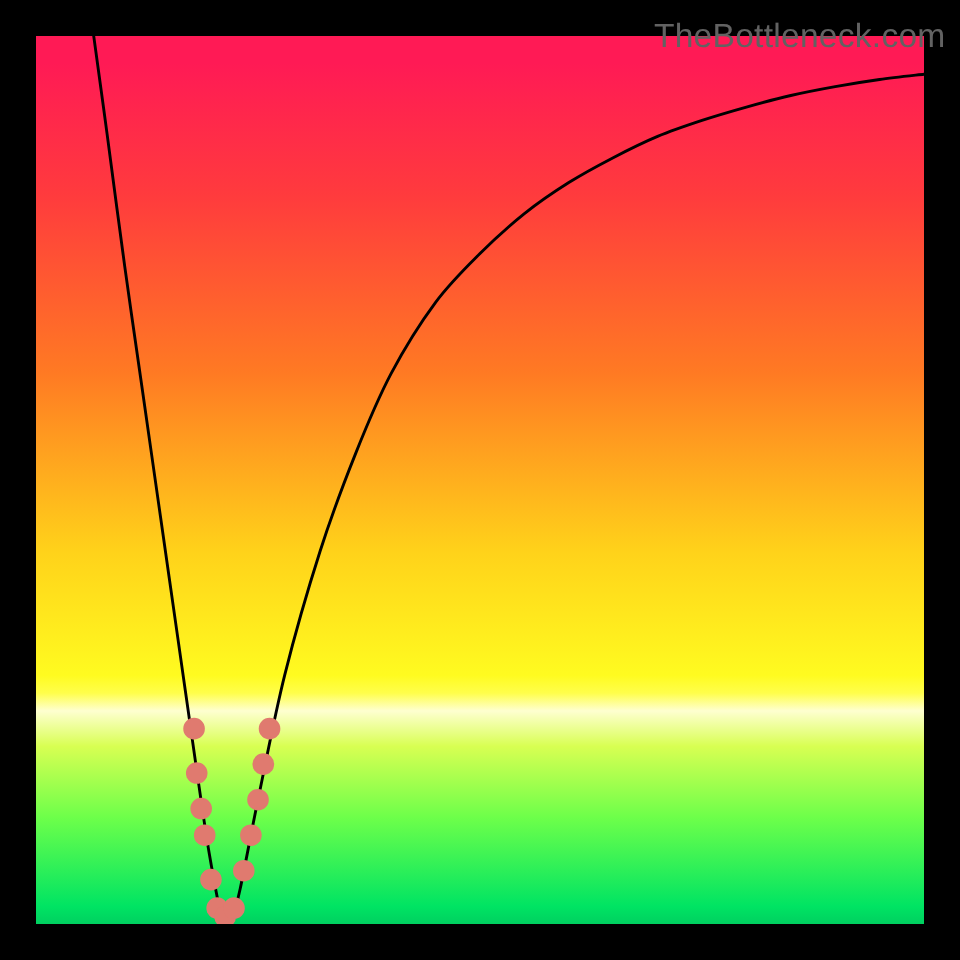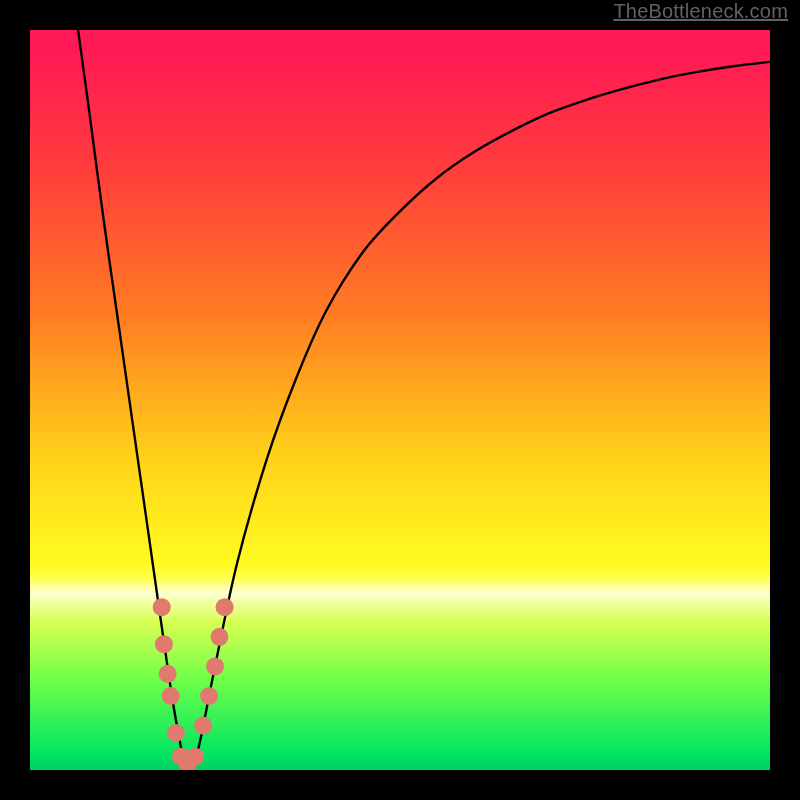--- a/index.html
+++ b/index.html
@@ -36,27 +36,26 @@
       #fffe4b 74%,
       #feffd0 76%,
       #d8ff52 80%,
       #6dff4a 88%,
       #00e463 98%,
       #00d060 100%
     );
   }
   .watermark {
     position: absolute;
-    top: 0;
+    top: 14px;
     right: 12px;
     color: #626262;
-    font-size: 20px;
+    font-size: 28px;
     font-weight: 500;
     letter-spacing: 0.2px;
-    text-decoration: underline;
   }
   svg.curve {
     position: absolute;
     top: 0;
     left: 0;
     width: 740px;
     height: 740px;
   }
   .curve path {
     fill: none;

